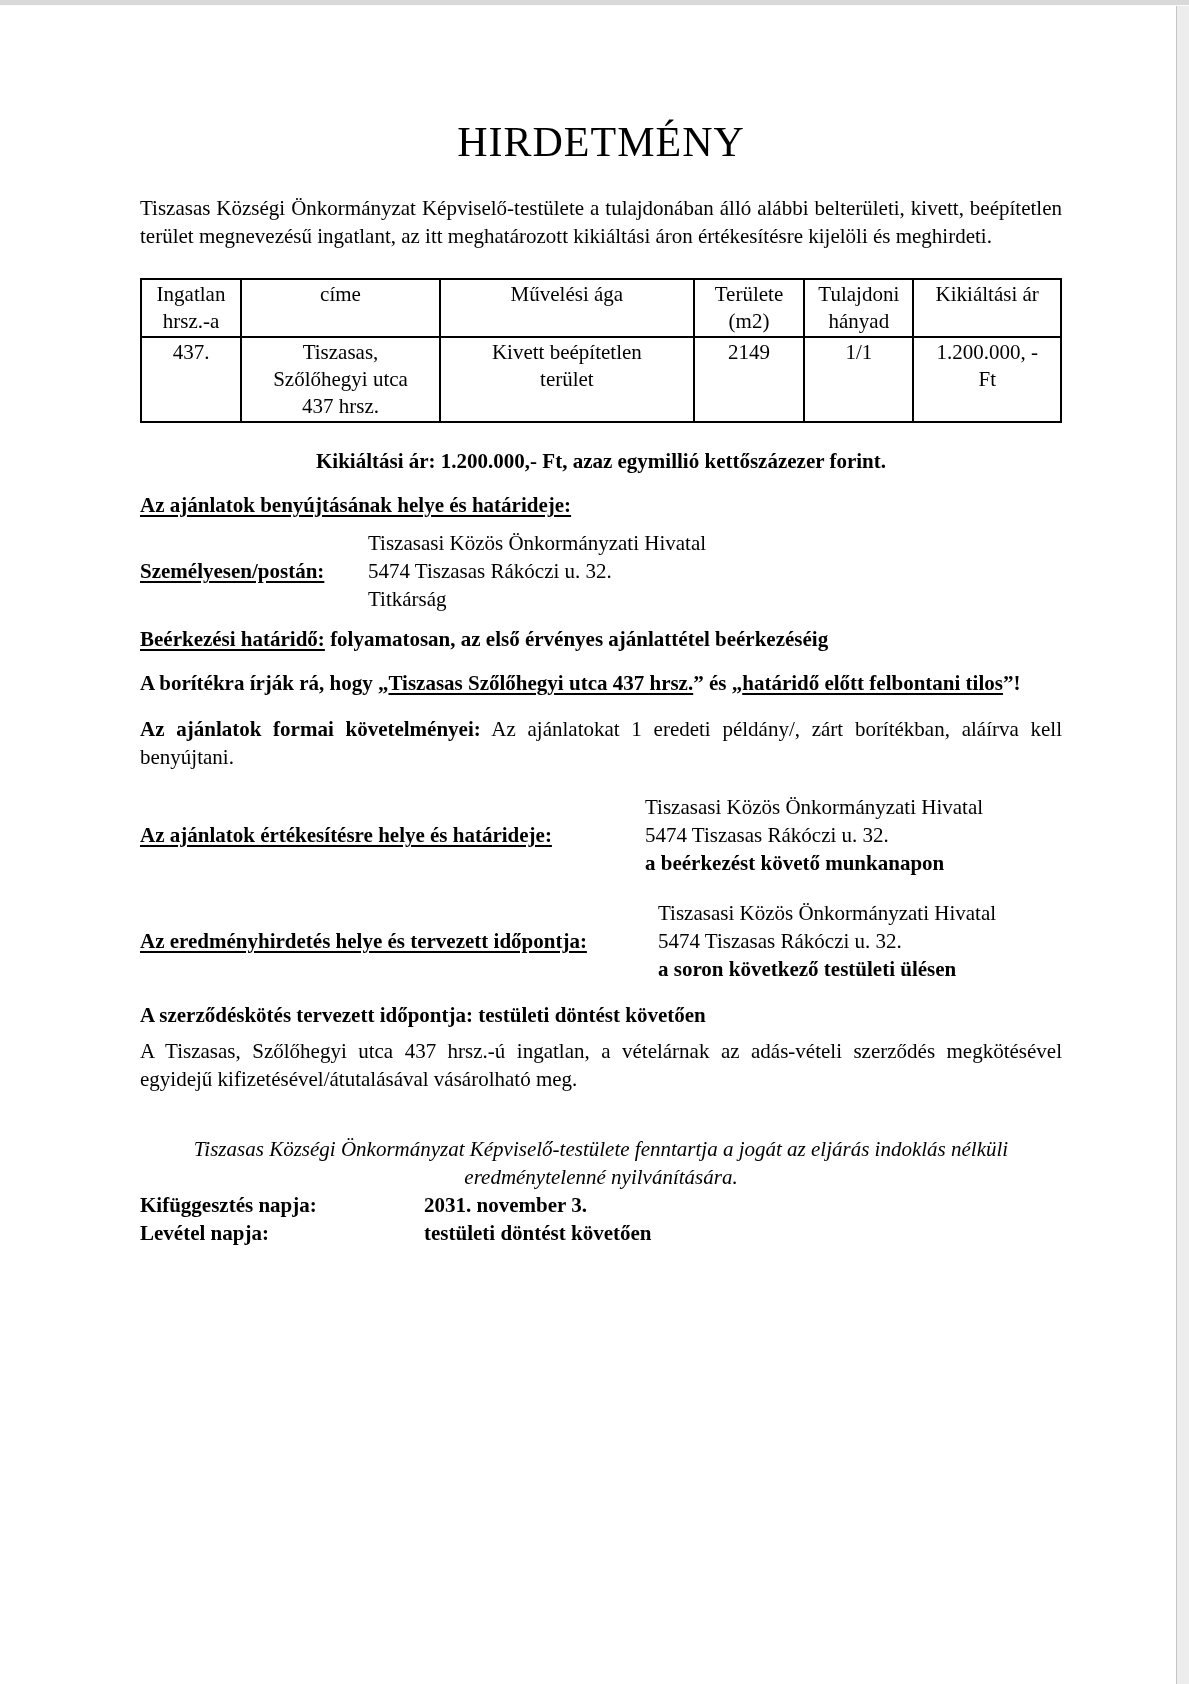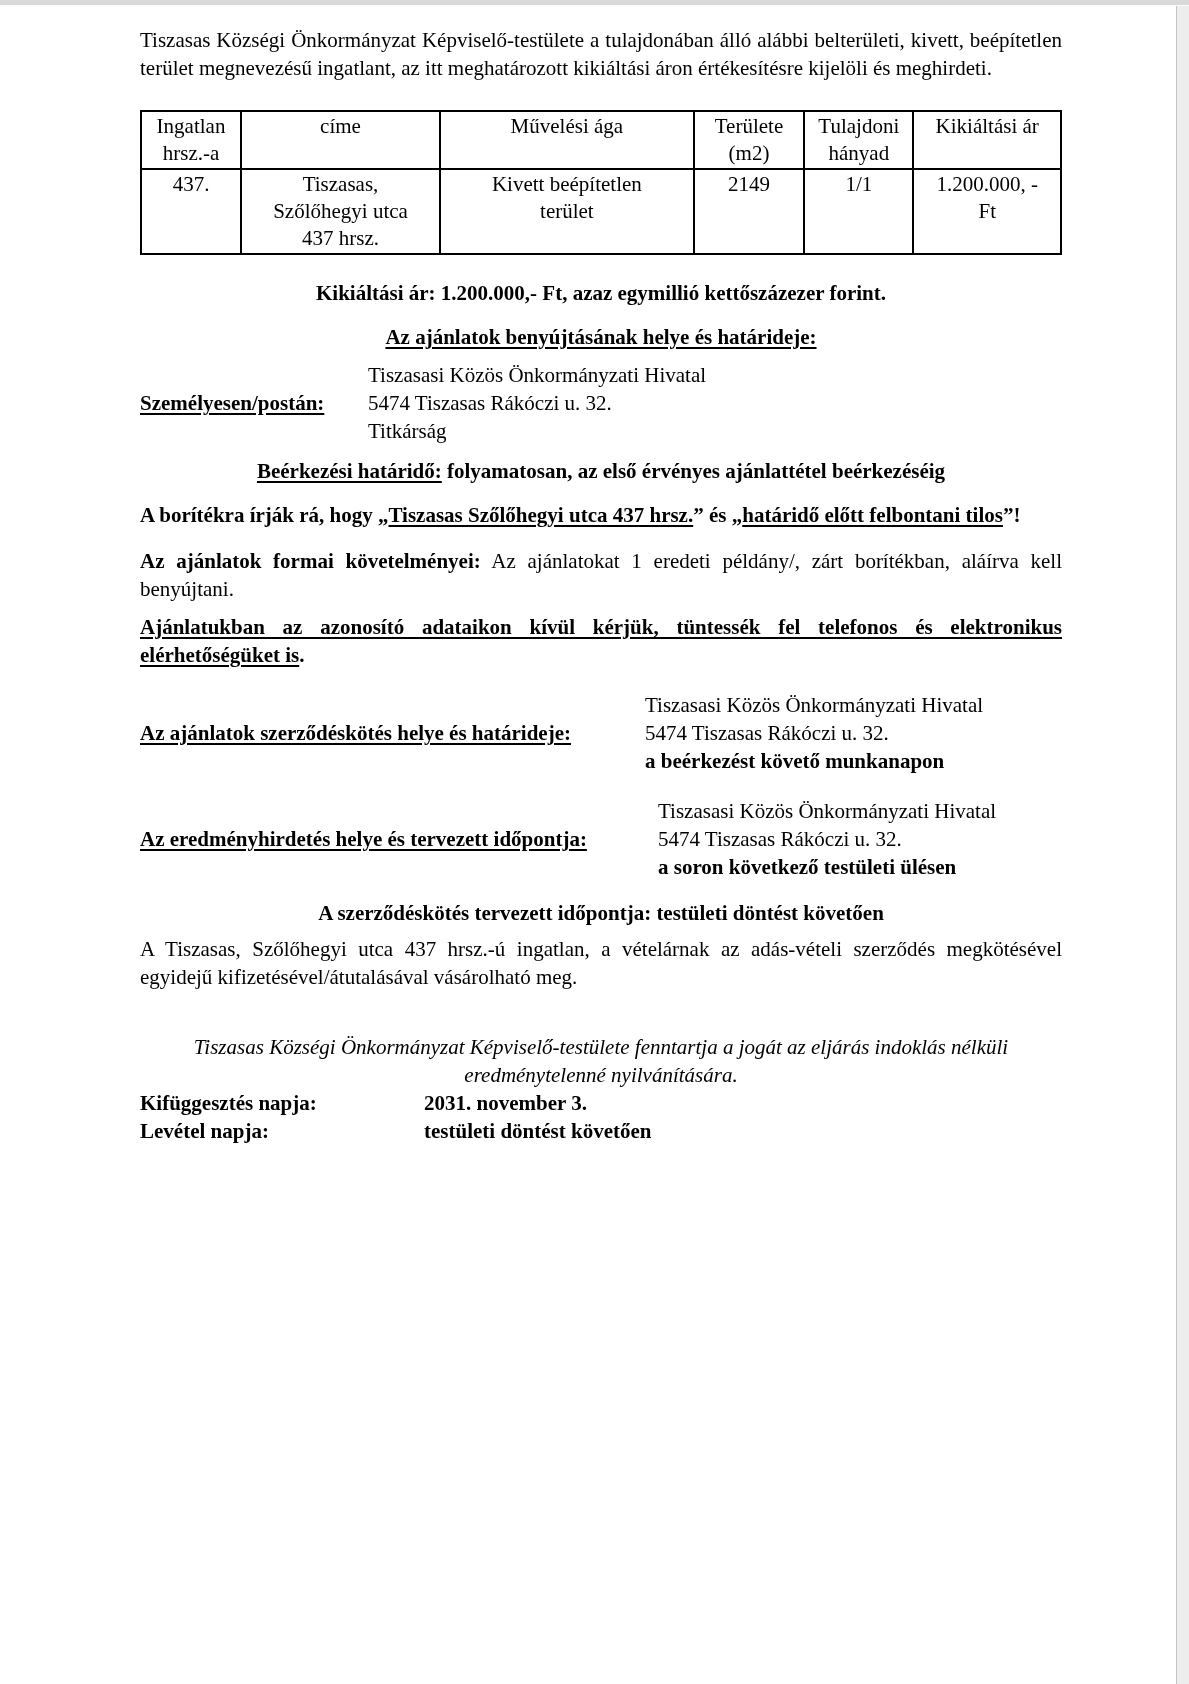--- a/index.html
+++ b/index.html
@@ -11,21 +11,21 @@
   }
   .chrome-top { position:absolute; top:0; left:0; width:1189px; height:6px;
     background:#d9d9d9; border-bottom:1px solid #fbfbfb; }
   .chrome-right { position:absolute; top:6px; right:0; width:13px; height:1678px;
     background:#ededed; border-left:1px solid #c4c4c4; }
   .doc { position:absolute; top:0; left:0; width:1176px; padding:0 114px 60px 140px; }
 
   h1.title { font-size:42px; line-height:52px; font-weight:normal;
     text-align:center; letter-spacing:1px; margin-top:116px; }
 
-  p { margin:0;text-align:center; }
+  p { margin:0; }
   .just { text-align:justify; }
   .center { text-align:center; }
   .bold { font-weight:bold; }
   .italic { font-style:italic; }
   .ul { text-decoration:underline; text-underline-offset:3px; }
   .nowrap { white-space:nowrap; }
 
   .mt10{margin-top:10px}.mt12{margin-top:12px}.mt16{margin-top:16px}
   .mt18{margin-top:18px}.mt20{margin-top:8px}.mt22{margin-top:22px}
   .mt24{margin-top:24px}.mt26{margin-top:26px}
@@ -44,20 +44,21 @@
   .w228{width:228px}.w284{width:284px}.w505{width:505px}.w518{width:518px}
 </style>
 </head>
 <body>
 
 <div class="chrome-top"></div>
 <div class="chrome-right"></div>
 
 <div class="doc">
 
+  <h1 class="title">HIRDETMÉNY</h1>
 
   <p class="just mt26">Tiszasas Községi Önkormányzat Képviselő-testülete a tulajdonában álló alábbi belterületi, kivett, beépítetlen terület megnevezésű ingatlant, az itt meghatározott kikiáltási áron értékesítésre kijelöli és meghirdeti.</p>
 
   <table>
     <thead>
       <tr>
         <th class="c1">Ingatlan
 hrsz.-a</th>
         <th class="c2">címe</th>
         <th class="c3">Művelési ága</th>
@@ -96,24 +97,23 @@
       <div>Titkárság</div>
     </div>
   </div>
 
   <p class="bold mt12"><span class="ul">Beérkezési határidő:</span> <span>folyamatosan, az első érvényes ajánlattétel beérkezéséig</span></p>
 
   <p class="bold just mt16"><span>A borítékra írják rá, hogy </span><span>„</span><span class="ul">Tiszasas Szőlőhegyi utca 437 hrsz.</span><span>” és </span><span>„</span><span class="ul">határidő előtt felbontani tilos</span><span>”!</span></p>
 
   <p class="just mt18"><span class="bold">Az ajánlatok formai követelményei:</span> <span>Az ajánlatokat 1 eredeti példány/, zárt borítékban, aláírva kell benyújtani.</span></p>
 
-  <p class="bold just mt10"><span class="ul">Ajánlatukban az azonosító adataikon kívül kérjük, tüntessék fel telefonos és elektronikus elérhetőségüket is</span><span>.</span></p>
 
   <div class="row mt22">
-    <span class="label w505 h-ul nowrap">Az ajánlatok szerződéskötés helye és határideje:</span>
+    <span class="label w505 h-ul nowrap">Az ajánlatok értékesítésre helye és határideje:</span>
     <div>
       <div>Tiszasasi Közös Önkormányzati Hivatal</div>
       <div>5474 Tiszasas Rákóczi u. 32.</div>
       <div class="bold">a beérkezést követő munkanapon</div>
     </div>
   </div>
 
   <div class="row mt22">
     <span class="label w518 h-ul nowrap">Az eredményhirdetés helye és tervezett időpontja:</span>
     <div>

